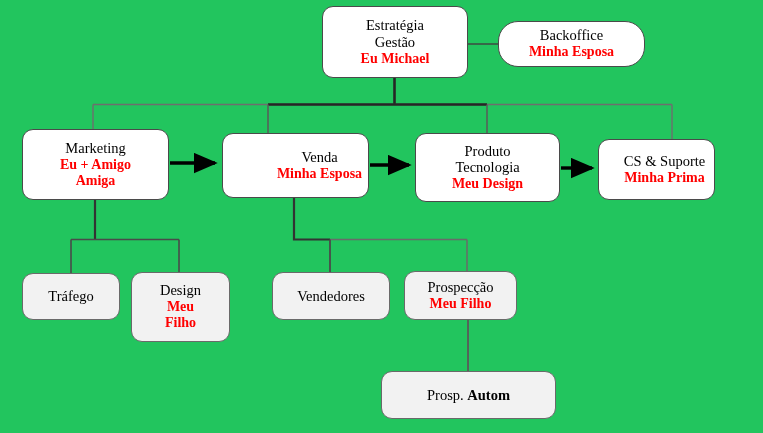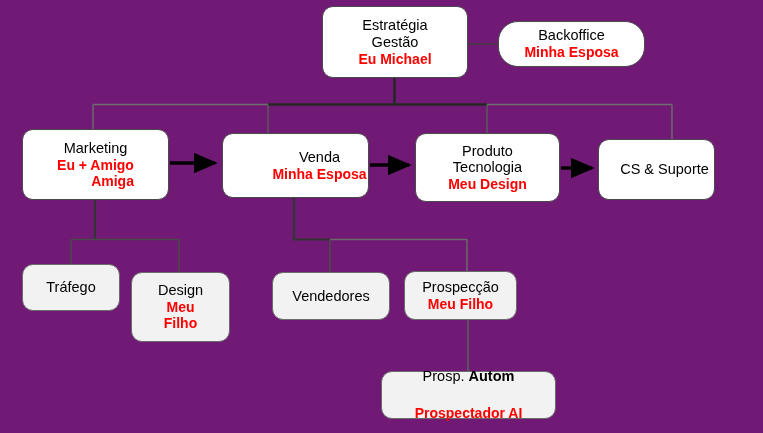--- a/index.html
+++ b/index.html
@@ -4,22 +4,22 @@
 <style>
   html, body {
     margin: 0;
     padding: 0;
     background: #f2f2f2;
   }
   #canvas {
     position: relative;
     width: 763px;
     height: 433px;
-    background: #701a75;
-    font-family: Liberation Sans, sans-serif;
+    background: #22c55e;
+    font-family: Liberation Serif, serif;
     overflow: hidden;
   }
   #connectors {
     position: absolute;
     left: 0;
     top: 0;
     width: 763px;
     height: 433px;
   }
   .node {
@@ -52,25 +52,25 @@
   }
   .sub {
     color: #ff0000;
     font-size: 14px;
     font-weight: bold;
     white-space: pre-line;
   }
   
   #n-estrategia  { left: 322px; top: 6px;   width: 146px; height: 72px; }
   #n-backoffice  { left: 498px; top: 21px;  width: 147px; height: 46px; border-radius: 20px; }
-  #n-marketing   { left: 22px;  top: 129px; width: 147px; height: 71px; text-align: right; }
+  #n-marketing   { left: 22px;  top: 129px; width: 147px; height: 71px; }
   #n-venda       { left: 222px; top: 133px; width: 147px; height: 65px; padding-left: 48px; }
   #n-produto     { left: 415px; top: 133px; width: 145px; height: 69px; }
   #n-cs          { left: 598px; top: 139px; width: 117px; height: 61px; padding-left: 16px; }
-  #n-trafego     { left: 22px;  top: 264px; width: 98px;  height: 47px; }
+  #n-trafego     { left: 22px;  top: 273px; width: 98px;  height: 47px; }
   #n-design      { left: 131px; top: 272px; width: 99px;  height: 70px; }
   #n-vendedores  { left: 272px; top: 272px; width: 118px; height: 48px; }
   #n-prospeccao  { left: 404px; top: 271px; width: 113px; height: 49px; }
   #n-prospauto   { left: 381px; top: 371px; width: 175px; height: 48px; gap: 20px; }
 </style>
 </head>
 <body>
 
 <div id="canvas">
 
@@ -133,20 +133,21 @@
   </div>
 
   <div class="node" id="n-produto">
     <div class="ttl">Produto
 Tecnologia</div>
     <div class="sub">Meu Design</div>
   </div>
 
   <div class="node" id="n-cs">
     <div class="ttl">CS &amp; Suporte</div>
+    <div class="sub">Minha Prima</div>
   </div>
 
   <div class="node plain" id="n-trafego">
     <div class="ttl">Tráfego</div>
   </div>
 
   <div class="node plain" id="n-design">
     <div class="ttl">Design</div>
     <div class="sub">Meu
 Filho</div>
@@ -156,16 +157,15 @@
     <div class="ttl">Vendedores</div>
   </div>
 
   <div class="node plain" id="n-prospeccao">
     <div class="ttl">Prospecção</div>
     <div class="sub">Meu Filho</div>
   </div>
 
   <div class="node plain" id="n-prospauto">
     <div class="ttl"><span>Prosp. </span><span class="b">Autom</span></div>
-    <div class="sub">Prospectador AI</div>
   </div>
 
 </div>
 
 </body></html>

